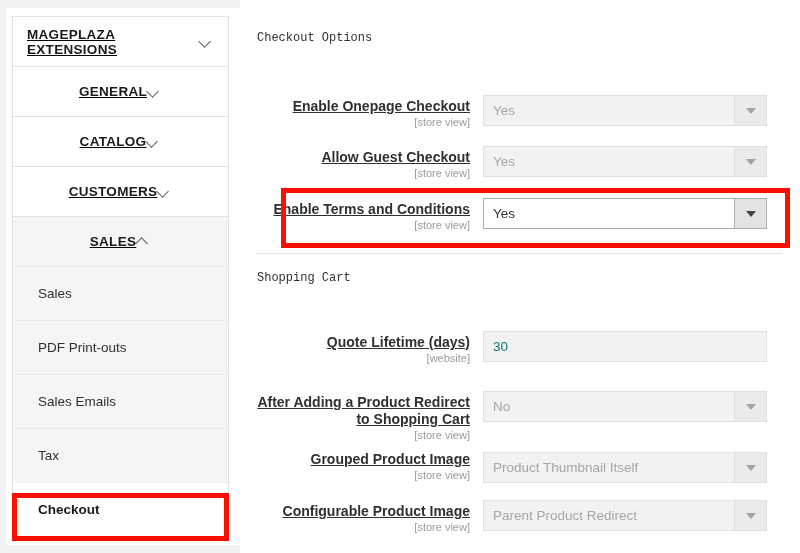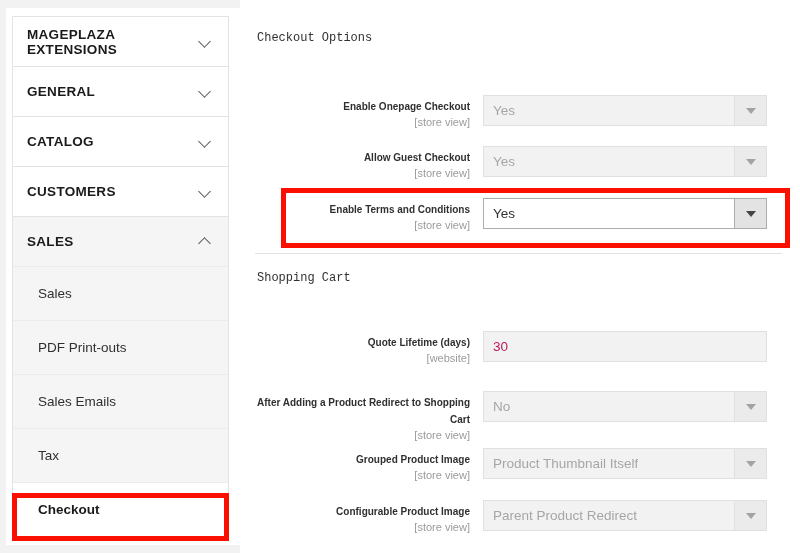--- a/index.html
+++ b/index.html
@@ -36,24 +36,25 @@
     background: #ffffff;
   }
   .nav-section:first-child { border-top: 1px solid #e3e3e3; }
 
   .nav-section.active { background: #f5f5f5; }
 
   .nav-head {
     position: relative;
     display: flex;
     align-items: center;
-    justify-content: space-between;
+    justify-content: center;
     height: 49px;
     padding: 0 16px 0 14px;
     cursor: pointer;
+    text-decoration: underline;
   }
   .nav-head-label {
     font-size: 13.5px;
     font-weight: bold;
     letter-spacing: 0.3px;
     color: #1a1a1a;
     text-transform: uppercase;
     font-family: "Liberation Sans", sans-serif;
   }
 
@@ -158,25 +159,26 @@
     align-items: flex-start;
   }
 
   .field-label-wrap {
     width: 228px;
     text-align: right;
     padding-right: 13px;
     padding-top: 3px;
   }
   .field-label {
-    font-size: 10px;
+    font-size: 14px;
     font-weight: bold;
     color: #303030;
     line-height: 17px;
     display: block;
+    text-decoration: underline;
   }
   .field-scope {
     font-size: 11px;
     color: #9b9b9b;
     line-height: 15px;
     display: block;
     font-weight: normal;
   }
 
   .control {
@@ -239,21 +241,21 @@
     width: 284px;
     height: 31px;
     border: 1px solid #e0e0e0;
     background: #f2f2f2;
     display: flex;
     align-items: center;
   }
   .txt .txt-value {
     padding-left: 9px;
     font-size: 13.5px;
-    color: #be185d;
+    color: #0f766e;
   }
 
   
   #terms-highlight {
     position: absolute;
     left: 281px;
     top: 188px;
     width: 509px;
     height: 60px;
     border: 5px solid #fa0f00;
@@ -422,21 +424,21 @@
       <div class="control">
         <div class="sel">
           <span class="sel-value">No</span>
           <span class="sel-btn">
             <span class="caret"></span>
           </span>
         </div>
       </div>
     </div>
 
-    <div class="field-row" style="top:448px;">
+    <div class="field-row" style="top:448px;align-items:flex-end;">
       <div class="field-label-wrap">
         <span class="field-label">Grouped Product Image</span>
         <span class="field-scope">[store view]</span>
       </div>
       <div class="control">
         <div class="sel">
           <span class="sel-value">Product Thumbnail Itself</span>
           <span class="sel-btn">
             <span class="caret"></span>
           </span>

